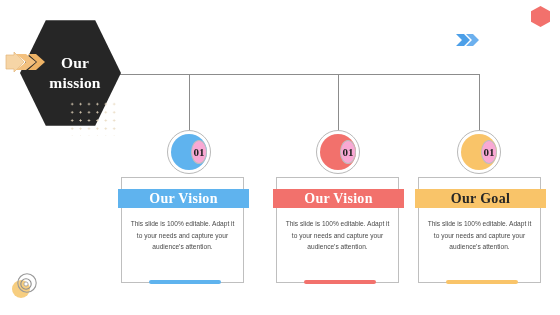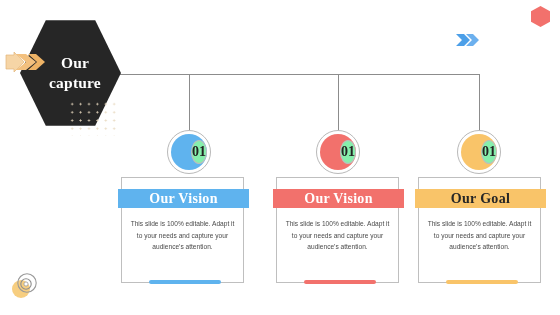--- a/index.html
+++ b/index.html
@@ -71,24 +71,24 @@
     border:1px solid #b9b9b9;
     background:#fff;
     display:flex; align-items:center; justify-content:center;
   }
   .badge-ring {
     width:36px; height:36px; border-radius:50%;
     display:flex; align-items:center; justify-content:center;
   }
   .badge-inner {
     width:24px; height:24px; border-radius:50%;
-    background:#86efac; border:1px solid #bdbdbd;
+    background:#f9a8d4; border:1px solid #bdbdbd;
     display:flex; align-items:center; justify-content:center;
     font-family:"Liberation Serif", serif;
-    font-weight:bold; font-size:14px; color:#232323;margin-left:20px;
+    font-weight:bold; font-size:11px; color:#232323;margin-left:20px;
   }
   .badge.b1 { left:167px; }
   .badge.b2 { left:316px; }
   .badge.b3 { left:457px; }
 
   
   .card {
     position:absolute; top:177px; width:123px; height:106px;
     background:#ffffff;
     border:1px solid #bfbfbf;
@@ -135,21 +135,21 @@
 
   <div class="hline"></div>
   <div class="vline v1"></div>
   <div class="vline v2"></div>
   <div class="vline v3"></div>
 
   <div class="hex-wrap">
     <div class="hex-shape"></div>
     <div class="hex-title">
       <span>Our</span>
-      <span>capture</span>
+      <span>mission</span>
     </div>
   </div>
 
   <div class="dot-grid"></div>
 
   <div class="arrows">
     <svg width="42" height="24" viewBox="0 0 42 24">
       <path d="M1 5 L9 5 L9 2 L19 12 L9 22 L9 19 L1 19 Z" fill="#f6d5a6" stroke="#e3b678" stroke-width="0.7"></path>
       <path d="M11 4 L21 4 L31 12 L21 20 L11 20 L21 12 Z" fill="#f3c07e"></path>
       <path d="M23 4 L31 4 L40 12 L31 20 L23 20 L32 12 Z" fill="#eeb366"></path>

